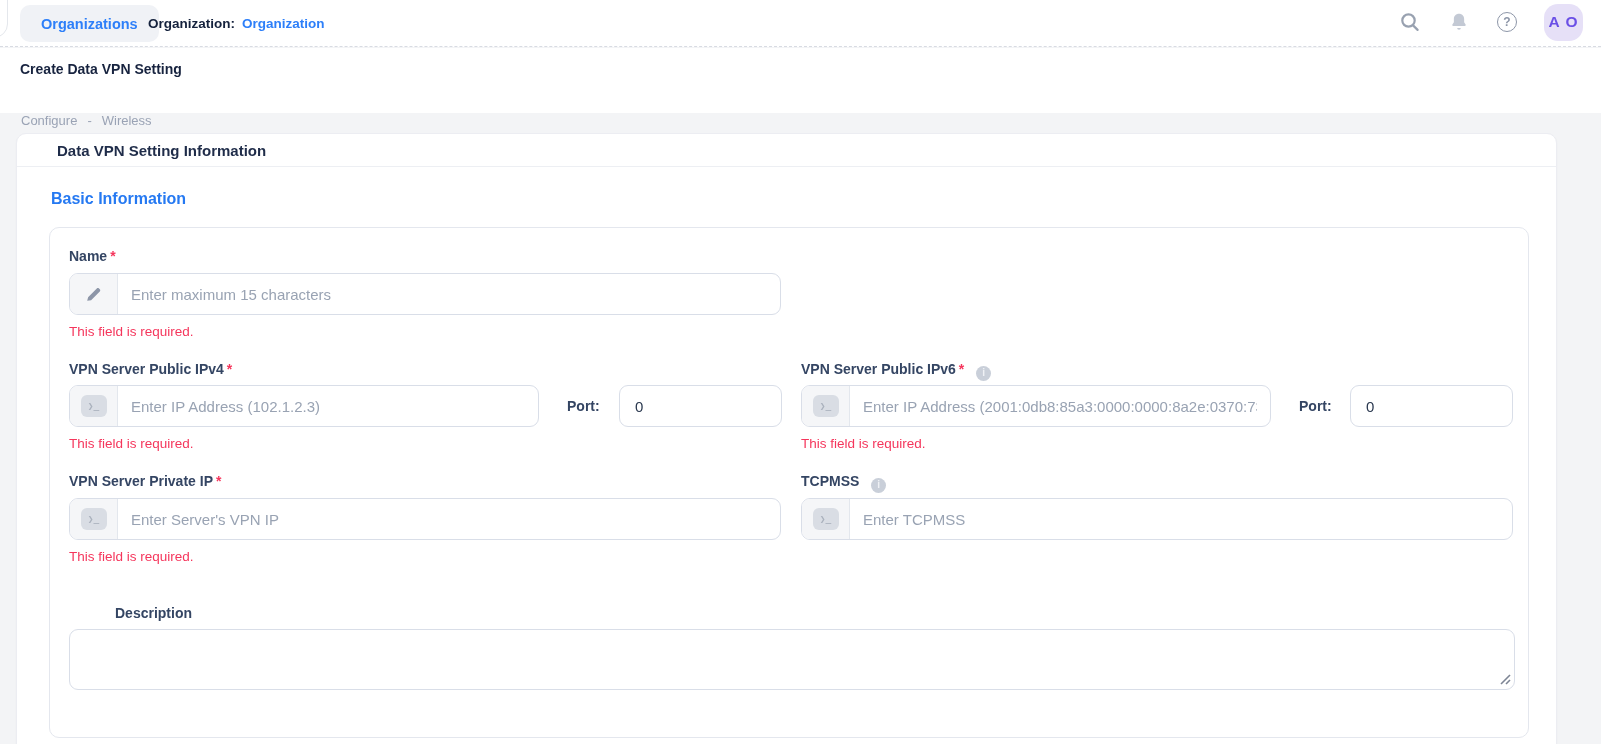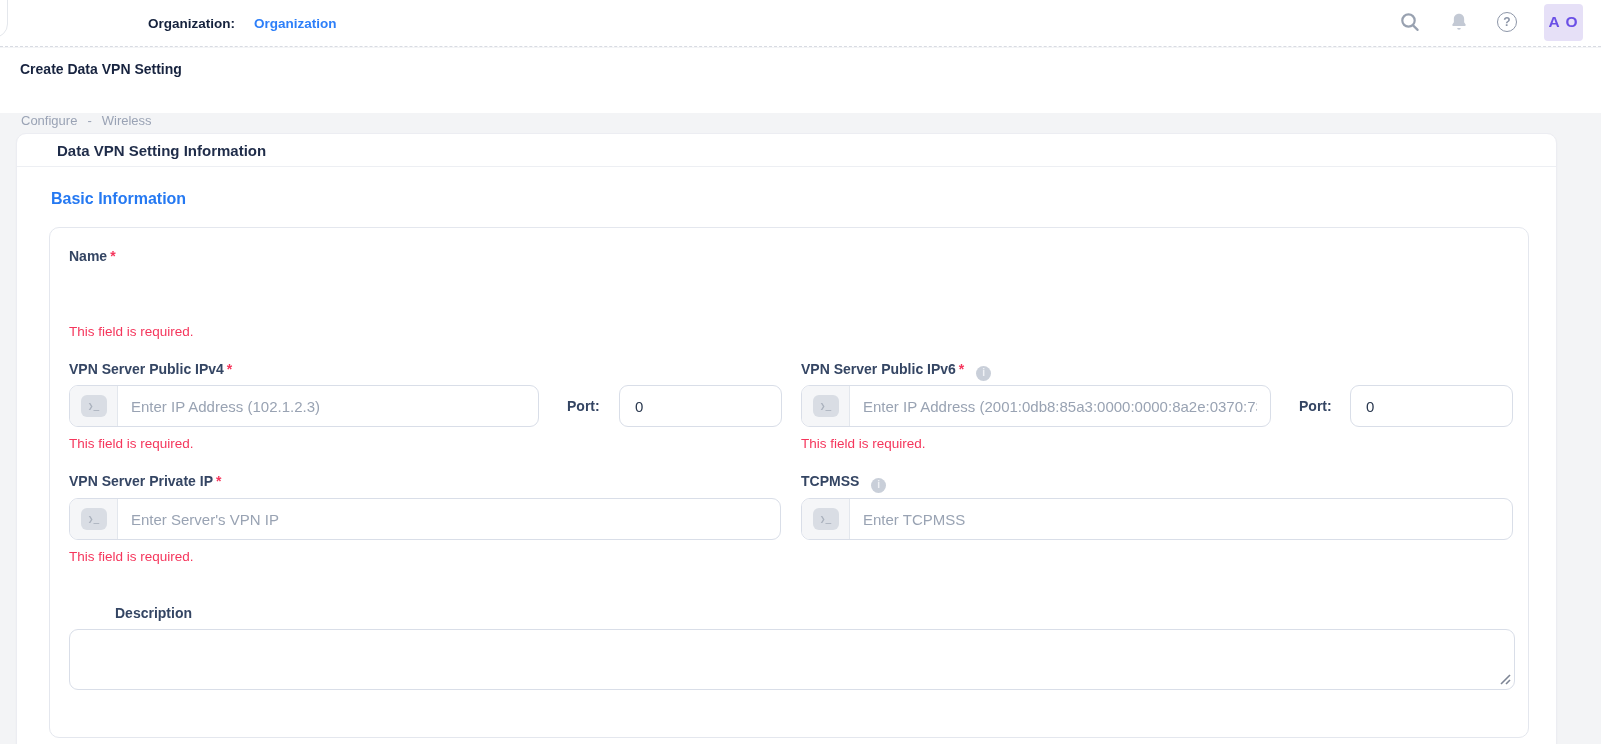--- a/index.html
+++ b/index.html
@@ -18,36 +18,36 @@
     position:absolute; left:-37px; top:-14px; width:45px; height:52px;
     background:#fff; border:1px solid #e4e7ec; border-radius:14px;
   }
   .org-btn {
     position:absolute; left:20px; top:5px; height:37px; padding:0 21px;
     display:flex; align-items:center; background:#f0f2f6; border-radius:10px;
     color:#2d7ff9; font-weight:700; font-size:14.5px; cursor:pointer;
   }
   .org-line {
     position:absolute; left:148px; top:5px; height:37px;
-    display:flex; align-items:center; gap:19px;
+    display:flex; align-items:center; gap:7px;
     font-size:13.5px; font-weight:700; color:#14213c;
   }
   .org-value { color:#2d7ff9; cursor:pointer; }
   .topbar-right {
     position:absolute; right:18px; top:3px; height:38px;
     display:flex; align-items:center; gap:27px;
   }
   .tb-icon { width:22px; height:22px; display:flex; align-items:center; justify-content:center; cursor:pointer; }
   .help-circle {
     width:20px; height:20px; border-radius:50%; border:1.6px solid #8d96a8;
     color:#8d96a8; font-size:12px; font-weight:700;
     display:flex; align-items:center; justify-content:center; cursor:pointer;
   }
   .avatar {
-    width:39px; height:37px; border-radius:4px; background:#e6e0f7;
+    width:39px; height:37px; border-radius:14px; background:#e6e0f7;
     color:#6b50e6; font-weight:700; font-size:15.5px; letter-spacing:1px;
     display:flex; align-items:center; justify-content:center; cursor:pointer;
   }
 
   
   .page-header { position:absolute; top:48px; left:0; width:100%; height:65px; background:#ffffff; z-index:5; }
   .page-title { position:absolute; left:20px; top:13px; font-size:14px; font-weight:700; color:#17233f; }
   .breadcrumb { position:absolute; left:21px; top:41px; font-size:13px; color:#9aa3b5; font-weight:400; display:flex; gap:10px; align-items:center;margin-top:24px; }
   .breadcrumb .crumb { cursor:pointer; }
 
@@ -112,20 +112,23 @@
     padding:10px 14px; font-size:15px; color:#33415e; font-family:inherit; outline:none; background:#fff;
   }
   .resize-handle { position:absolute; left:1448px; top:444px; width:14px; height:14px; cursor:nwse-resize; }
 </style>
 </head>
 <body>
 
 <div class="topbar">
   <div class="sidebar-edge"></div>
 
+  <div class="org-btn">
+    <span>Organizations</span>
+  </div>
 
   <div class="org-line">
     <span>Organization:</span>
     <span class="org-value">Organization</span>
   </div>
 
   <div class="topbar-right">
     <span class="tb-icon">
       <svg width="22" height="22" viewBox="0 0 22 22" fill="none">
         <circle cx="9.5" cy="9.5" r="6.2" stroke="#98a1b0" stroke-width="2.2"></circle>
@@ -160,20 +163,28 @@
   <div class="card-header">
     <span>Data VPN Setting Information</span>
   </div>
 
   <div class="section-title">Basic Information</div>
 
   <div class="form-box">
 
     <div class="f-label" style="left:19px; top:20px;">
       <span>Name</span><span class="req">*</span>
+    </div>
+    <div class="input-group" style="left:19px; top:45px; width:712px;">
+      <span class="addon">
+        <svg width="18" height="18" viewBox="0 0 18 18">
+          <path fill="#8d96a8" d="M2.2 15.8l.9-3.6 8.7-8.7c.6-.6 1.6-.6 2.2 0l.8.8c.6.6.6 1.6 0 2.2l-8.7 8.7-3.9.6zM11.5 4.9l1.9 1.9"></path>
+        </svg>
+      </span>
+      <input type="text" placeholder="Enter maximum 15 characters" style="">
     </div>
     <div class="error" style="left:19px; top:96px;">This field is required.</div>
 
     <div class="f-label" style="left:19px; top:133px;">
       <span>VPN Server Public IPv4</span><span class="req">*</span>
     </div>
     <div class="input-group" style="left:19px; top:157px; width:470px;">
       <span class="addon">
         <span class="terminal-chip">❯_</span>
       </span>

